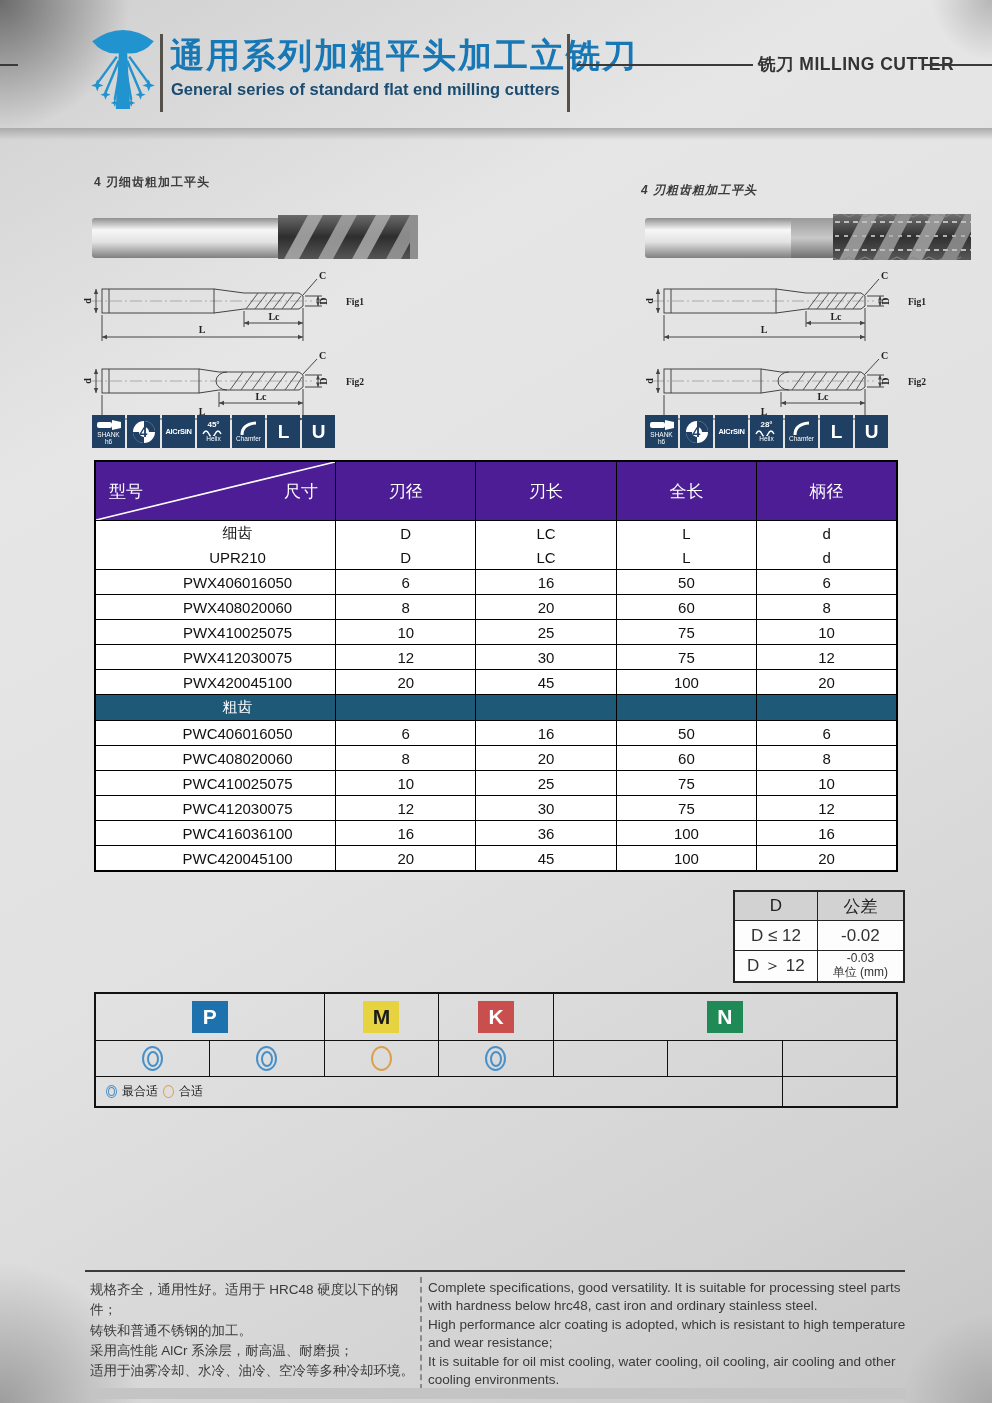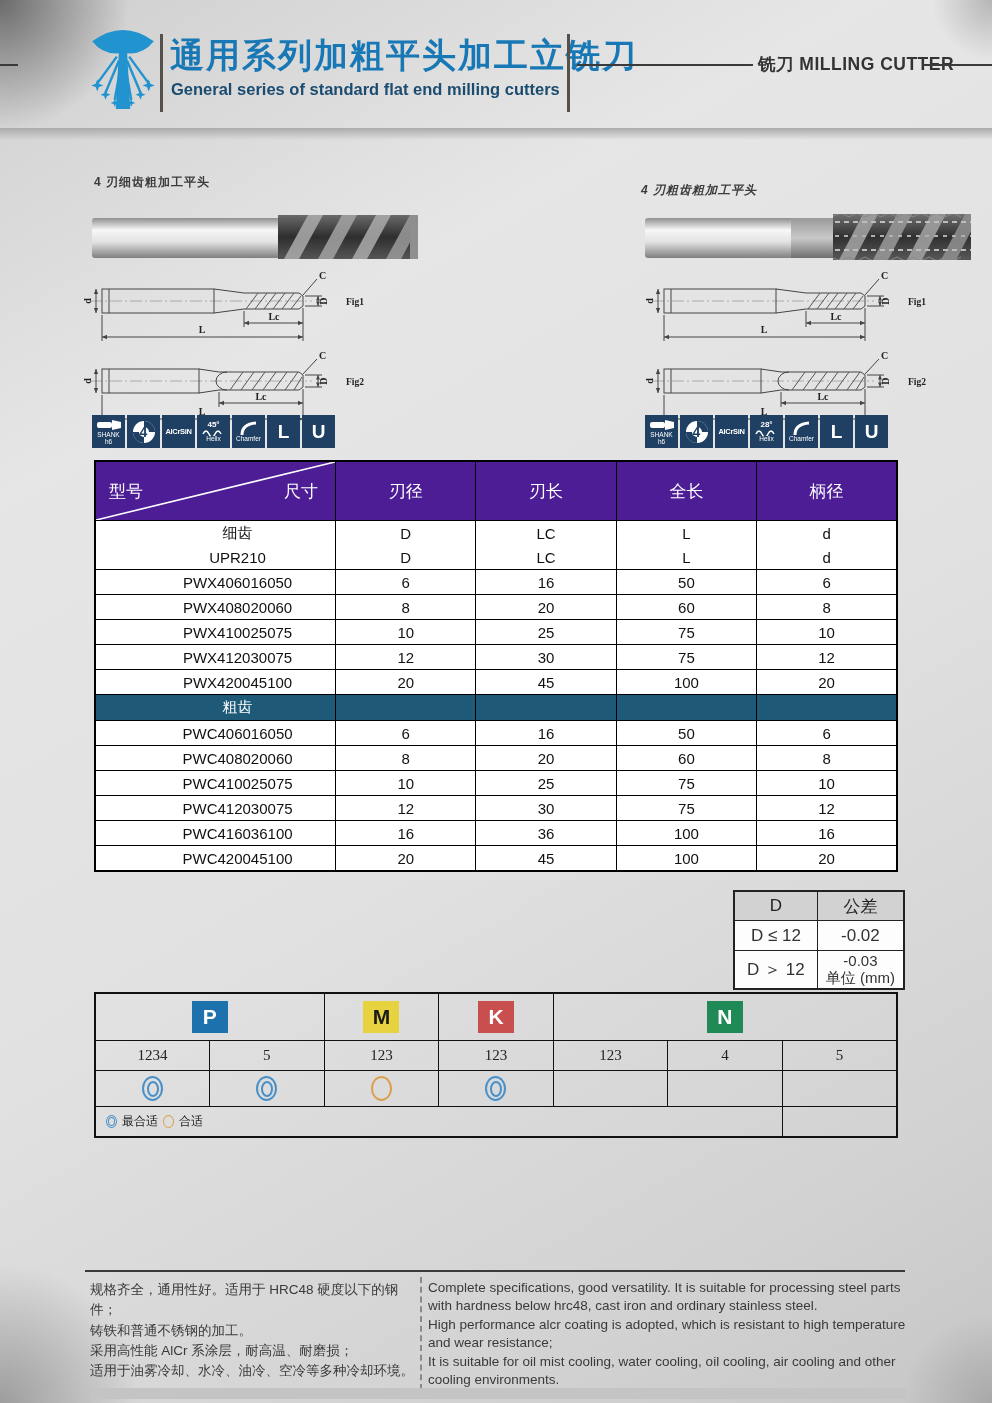--- a/index.html
+++ b/index.html
@@ -42,21 +42,21 @@
   .corner svg{position:absolute;inset:0;width:100%;height:100%;}
   .corner .c-model{position:absolute;left:13px;top:50%;transform:translateY(-50%);}
   .corner .c-size{position:absolute;right:17px;top:50%;transform:translateY(-50%);}
   tr.sep td{background:#1e5a77;color:#fff;font-size:16px;height:25px;}
   tr.no-bottom td{border-bottom:none;} tr.no-top td{border-top:none;}
   
   .tol{width:172px;border:2px solid #222;background:#fdfdfd;}
   .tol th,.tol td{border:1.5px solid #222;text-align:center;}
   .tol th{background:#d2d2d2;font-size:17px;font-weight:normal;height:26px;}
   .tol td{font-size:17px;height:27px;color:#333;}
-  .tol .small{font-size:15px;line-height:1.15;}
+  .tol .small{font-size:12px;line-height:1.15;}
   
   .pmkn{width:804px;border:2px solid #111;}
   .pmkn td{border:1.5px solid #111;text-align:center;vertical-align:middle;}
   .pmkn .badge-row td{height:44px;}
   .badge{display:inline-block;min-width:36px;height:32px;line-height:32px;font-size:21px;font-weight:bold;}
   .pmkn .grade td{height:27px;font-family:"Liberation Serif","DejaVu Serif",serif;font-size:15px;}
   .pmkn .mat td{height:61px;font-size:14px;white-space:pre-line;line-height:1.3;}
   .pmkn .marks td{height:33px;}
   .pmkn .legend td{height:27px;}
   .legendcell{display:flex;align-items:center;gap:5px;padding-left:9px;font-size:12px;color:#222;}
@@ -631,29 +631,20 @@
         <col>
         <col>
       </colgroup>
     <tbody>
         <tr class="badge-row">
           <td colspan="2"><span class="badge" style="background: rgb(29, 113, 173); color: rgb(255, 255, 255);">P</span></td>
           <td colspan="1"><span class="badge" style="background: rgb(231, 210, 63); color: rgb(26, 26, 26);">M</span></td>
           <td colspan="1"><span class="badge" style="background: rgb(201, 79, 78); color: rgb(255, 255, 255);">K</span></td>
           <td colspan="3"><span class="badge" style="background: rgb(31, 138, 85); color: rgb(255, 255, 255);">N</span></td>
         </tr>
-        <tr class="grade">
-          <td>1234</td>
-          <td>5</td>
-          <td>123</td>
-          <td>123</td>
-          <td>123</td>
-          <td>4</td>
-          <td>5</td>
-        </tr>
         <tr class="marks">
           <td><span class="mark double"></span></td>
           <td><span class="mark double"></span></td>
           <td><span class="mark single"></span></td>
           <td><span class="mark double"></span></td>
           <td></td>
           <td></td>
           <td></td>
         </tr>
         <tr class="legend">

